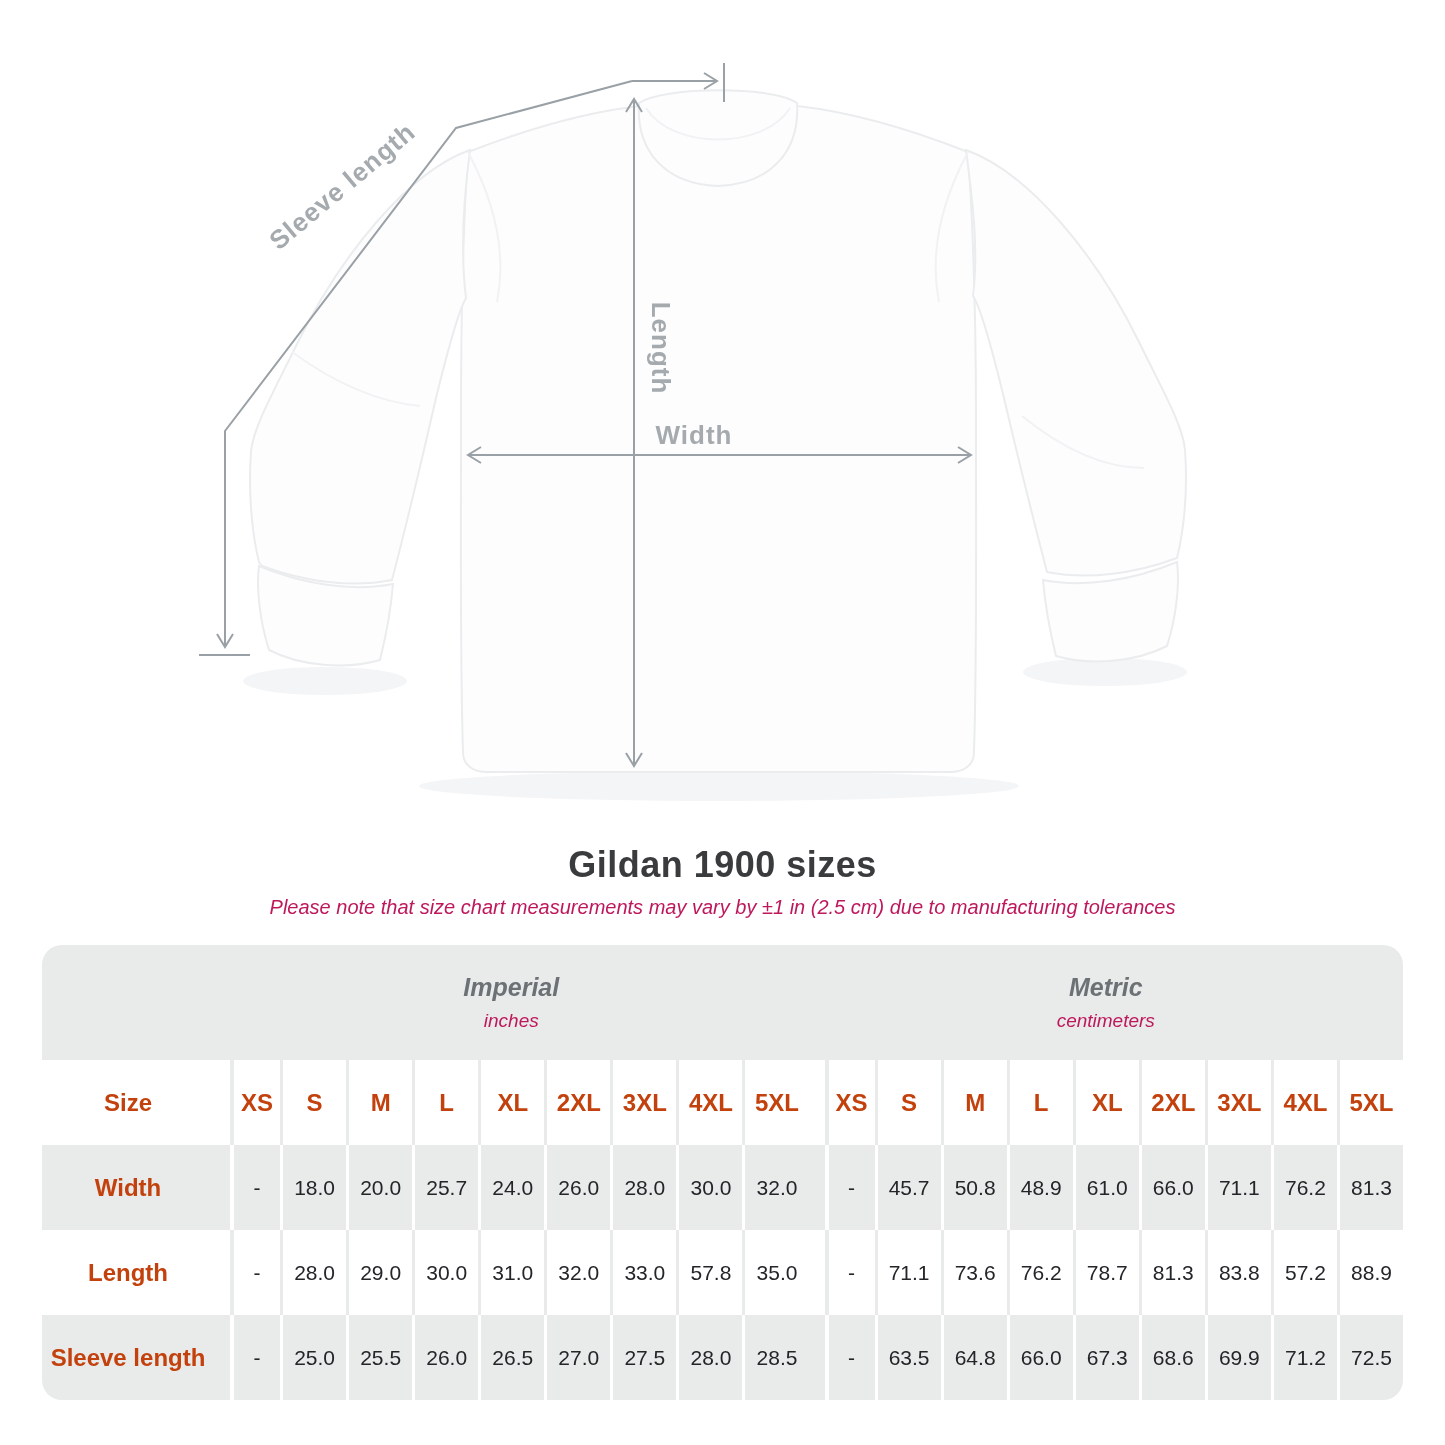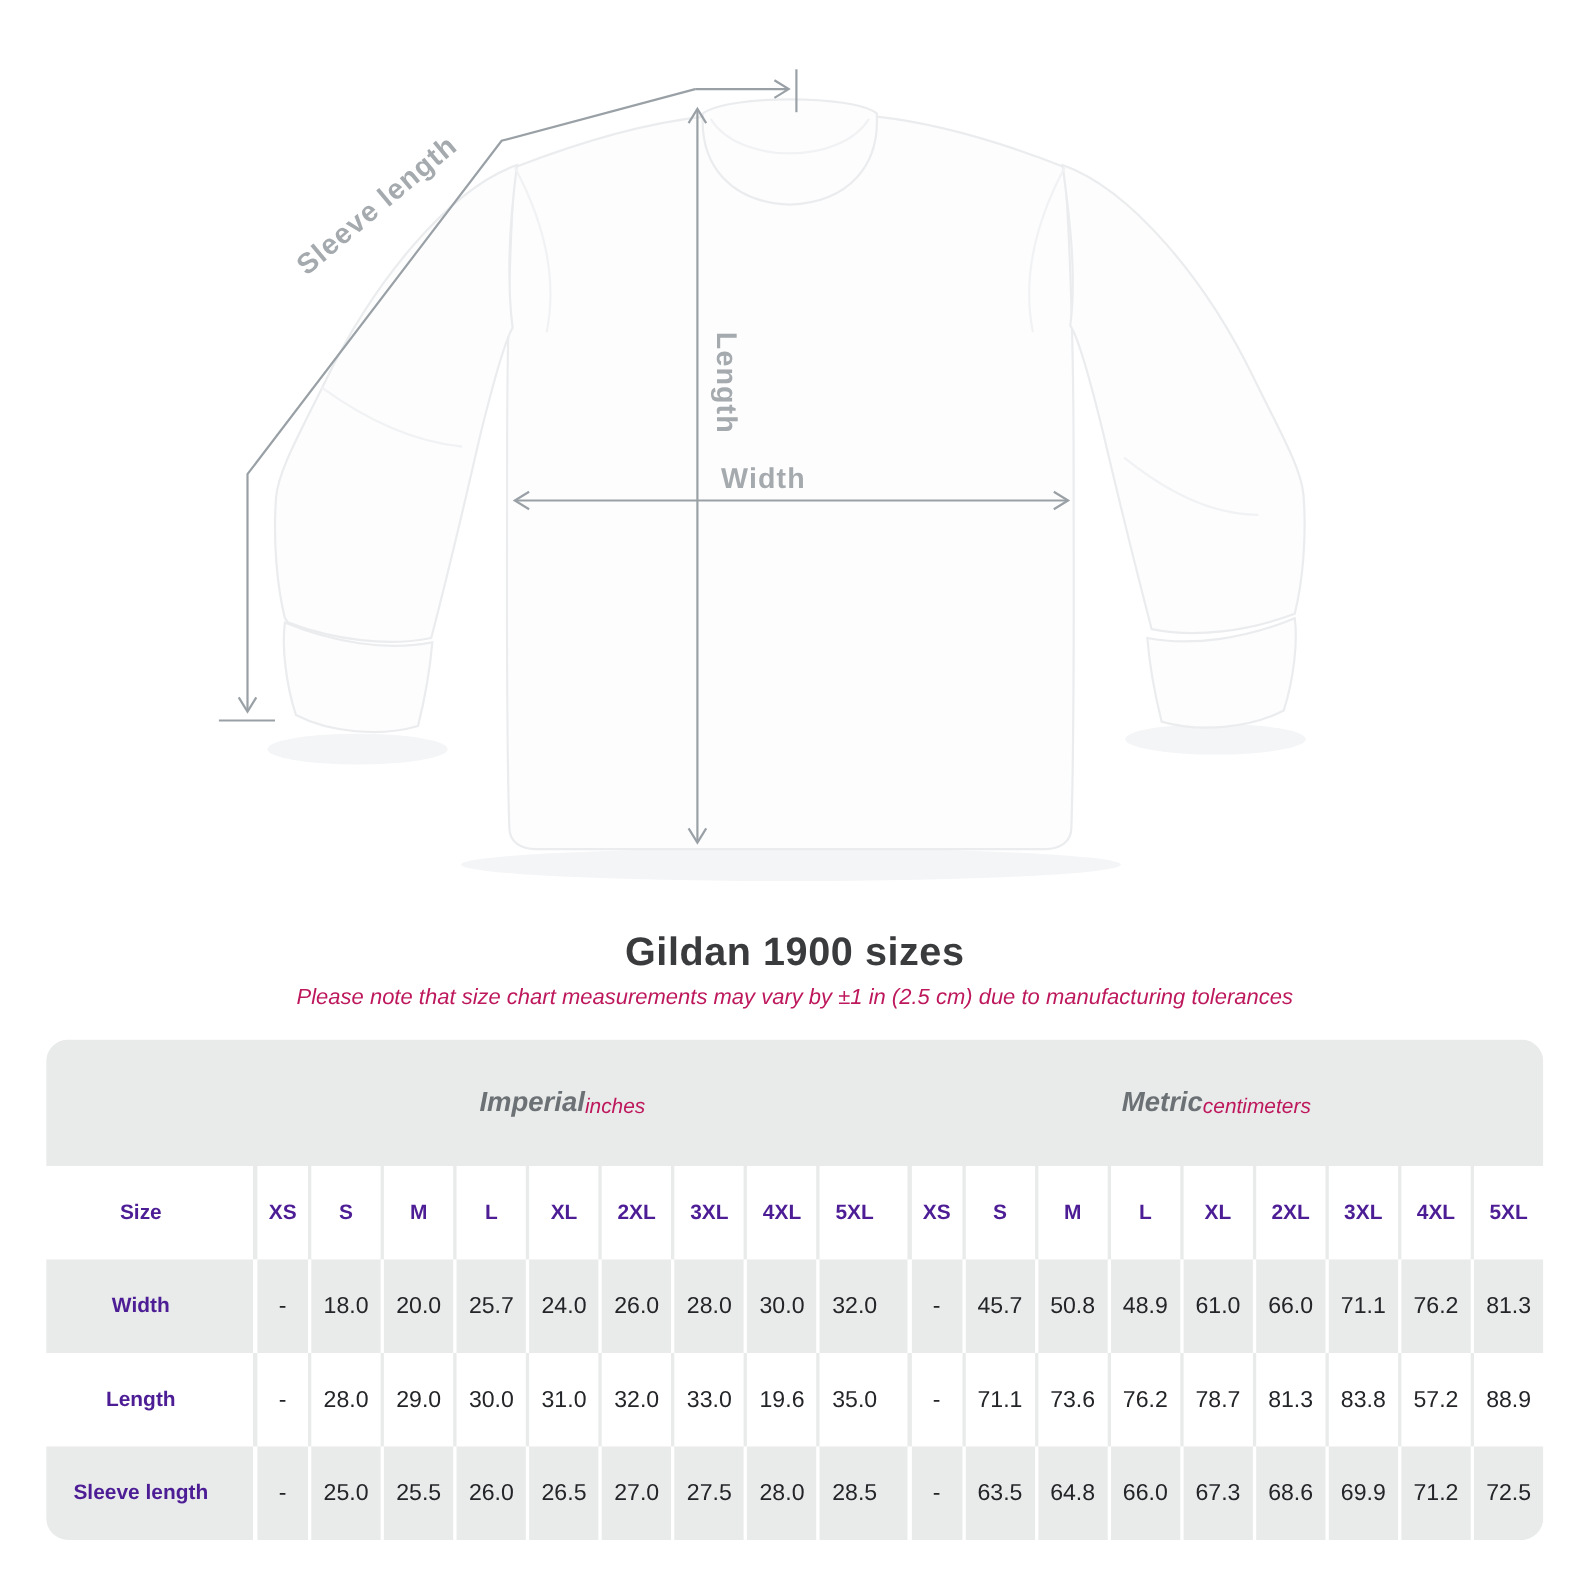--- a/index.html
+++ b/index.html
@@ -27,34 +27,34 @@
     margin:10px 0 0 0;text-align:center;
     font-size:20px;font-style:italic;color:#be185d;
   }
   
   .size-table{
     width:1361px;margin:26px auto 0;
     border-radius:20px;overflow:hidden;
   }
   .row{display:grid;grid-template-columns:172px repeat(18,1fr);}
   .band{grid-template-columns:172px 1fr 1fr;height:115px;background:#e9eaea;}
-  .band .group{display:flex;flex-direction:row;align-items:center;justify-content:center;}
+  .band .group{display:flex;flex-direction:column;align-items:center;justify-content:center;}
   .group-name{font-size:25px;font-weight:bold;font-style:italic;color:#6c7175;}
   .group-unit{margin-top:8px;font-size:19px;font-style:italic;color:#be185d;}
   .header-row{height:85px;background:#ffffff;}
   .data-row{height:85px;}
   .data-row.gray{background:#e9eaea;}
   .data-row.white{background:#ffffff;}
   .cell{display:flex;align-items:center;justify-content:center;}
   .header-row .cell{border-left:3px solid #e9eaea;}
   .data-row.white .cell{border-left:3px solid #e9eaea;}
   .data-row.gray .cell{border-left:3px solid #ffffff;}
   .row .cell:first-child{border-left:none !important;}
   .cell.sep-strong{border-left-width:4px !important;margin-left:16px;}
-  .cell.head-label,.cell.row-label{font-size:19px;font-weight:bold;color:#4c1d95;}
+  .cell.head-label,.cell.row-label{font-size:24px;font-weight:bold;color:#c2410c;}
   .cell.value{font-size:21px;color:#232528;}
 </style>
 </head>
 <body>
 
 <div class="page">
 
   <div class="diagram">
     <svg width="1445" height="830" viewBox="0 0 1445 830">
 
@@ -175,21 +175,21 @@
       </div>
       <div class="row data-row white">
         <div class="cell row-label">Length</div>
         <div class="cell value sep-strong">-</div>
         <div class="cell value">28.0</div>
         <div class="cell value">29.0</div>
         <div class="cell value">30.0</div>
         <div class="cell value">31.0</div>
         <div class="cell value">32.0</div>
         <div class="cell value">33.0</div>
-        <div class="cell value">19.6</div>
+        <div class="cell value">57.8</div>
         <div class="cell value">35.0</div>
         <div class="cell value sep-strong">-</div>
         <div class="cell value">71.1</div>
         <div class="cell value">73.6</div>
         <div class="cell value">76.2</div>
         <div class="cell value">78.7</div>
         <div class="cell value">81.3</div>
         <div class="cell value">83.8</div>
         <div class="cell value">57.2</div>
         <div class="cell value">88.9</div>

